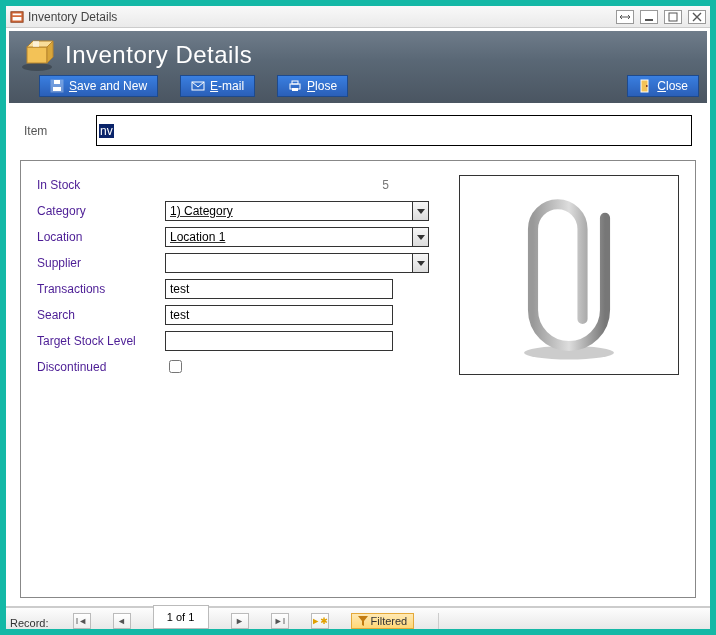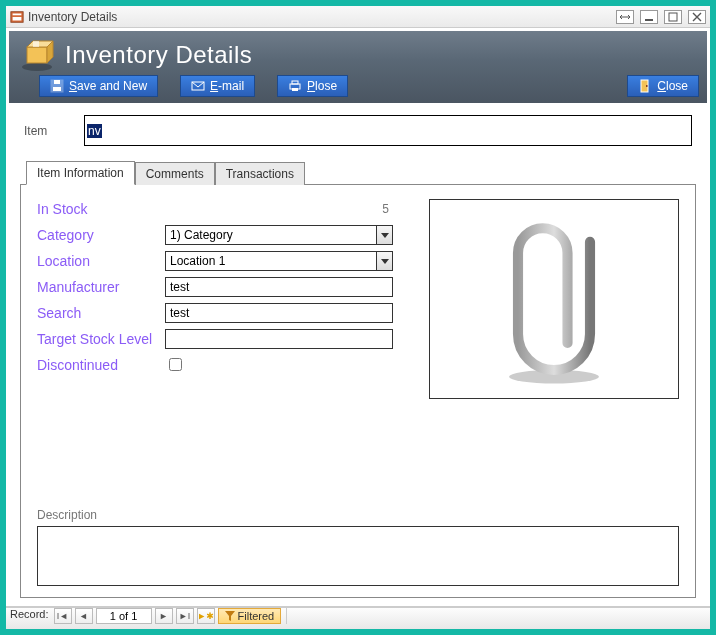--- a/index.html
+++ b/index.html
@@ -12,52 +12,52 @@
   .body { flex:1; background:#fff; display:flex; flex-direction:column; border-bottom:1px solid #ccc; }
   .header-band { margin:3px 3px 0 3px; padding:6px 10px 30px 10px; background:linear-gradient(#6f7c8a 0%,#5a6876 40%,#4a5561 100%); position:relative; }
   .header-title { display:flex; align-items:center; gap:10px; }
   .header-title .logo { width:36px; height:36px; }
   .header-title h1 { margin:0; font-size:24px; font-weight:400; color:#fff; letter-spacing:0.5px; font-family:"Segoe UI Light","Segoe UI",sans-serif; }
   .toolbar { position:absolute; left:0; right:8px; bottom:6px; display:flex; gap:22px;margin-left:30px; }
   .tbtn { background:linear-gradient(#3a7fe0,#2a5fb8); border:1px solid #1e4a8c; color:#fff; font-size:12px; padding:3px 10px; display:inline-flex; align-items:center; gap:5px; cursor:pointer; }
   .tbtn .u { text-decoration:underline; }
   .tbtn .ico { display:inline-flex; width:14px; height:14px; align-items:center; justify-content:center; }
   .toolbar .spacer { flex:1; }
-  .item-row { display:flex; align-items:center; gap:20px; padding:12px 18px 6px 18px; }
+  .item-row { display:flex; align-items:center; gap:32px; padding:12px 18px 6px 18px; }
   .item-row label { width:40px; color:#555; }
   .item-input-wrap { flex:1; border:1px solid #000; background:#fff; height:31px; display:flex; align-items:center; padding:0 2px; }
   .item-input-wrap input { border:none; outline:none; font-size:12px; width:100%; background:#fff; }
   .item-sel { background:#0a246a; color:#fff; padding:0 1px; display:inline-block; }
   .tabs-area { margin:8px 14px 8px 14px; flex:1; display:flex; flex-direction:column; }
   .tabstrip { display:flex; align-items:flex-end; padding-left:6px; position:relative; z-index:2; }
   .tab { border:1px solid #888; border-bottom:none; padding:4px 10px; font-size:12px; background:#f2f2f2; color:#333; margin-right:0; cursor:pointer; position:relative; top:1px; }
   .tab.active { background:#fff; font-weight:400; border-bottom:1px solid #fff; }
   .tab.inactive { background:#eaeaea; }
   .tab + .tab { border-left:1px solid #888; }
   .tabpanel { border:1px solid #888; background:#fff; flex:1; padding:14px 16px 8px 16px; display:flex; flex-direction:column; }
   .form-grid { display:flex; gap:30px; }
   .fields { flex:1; }
   .frow { display:flex; align-items:center; margin-bottom:6px; }
-  .frow .flabel { width:128px; color:#8b5cf6; font-size:14px; }
+  .frow .flabel { width:128px; color:#4c1d95; font-size:12px; }
   .txt { border:1px solid #333; height:20px; background:#fff; font-size:12px; padding:0 4px; width:212px; }
   .txt.ro { border:none; background:transparent; text-align:right; color:#777; }
-  .combo-wrap { display:flex; width:228px; }
+  .combo-wrap { display:flex; width:264px;text-decoration:underline; }
   .combo-wrap .txt { flex:1; width:auto; border-right:1px solid #333; }
   .combo-btn { width:16px; height:20px; border:1px solid #333; border-left:none; background:linear-gradient(#f6f6f6,#ddd); display:flex; align-items:center; justify-content:center; cursor:pointer; }
   .combo-btn svg { width:8px; height:8px; }
   .chk { width:13px; height:13px; }
   .image-box { width:250px; height:200px; border:1px solid #333; background:#fff; display:flex; align-items:center; justify-content:center; }
   .image-box svg { width:120px; height:180px; }
   .desc-block { margin-top:auto; padding-top:30px; }
   .desc-block .dlabel { color:#777; margin-bottom:4px; }
   .desc-area { width:100%; height:60px; border:1px solid #333; background:#fff; resize:none; font-family:inherit; font-size:12px; padding:3px; }
-  .statusbar { height:22px; background:linear-gradient(#fdfdfd,#e8e8e8); border-top:1px solid #ccc; display:flex; align-items:flex-start; font-size:11px; color:#333; padding:0 4px; gap:3px; }
+  .statusbar { height:22px; background:linear-gradient(#fdfdfd,#e8e8e8); border-top:1px solid #ccc; display:flex; align-items:flex-end; font-size:11px; color:#333; padding:0 4px; gap:22px; }
   .statusbar .lbl { margin-right:2px; }
   .navbtn { width:18px; height:16px; border:1px solid #bbb; background:linear-gradient(#fff,#eee); display:inline-flex; align-items:center; justify-content:center; cursor:pointer; font-size:9px; color:#555; }
-  .recbox { border:1px solid #bbb; background:#fff; width:56px; height:16px; text-align:center; font-size:11px; padding:0 2px; }
+  .recbox { border:1px solid #bbb; background:#fff; width:56px; height:24px; text-align:center; font-size:11px; padding:0 2px; }
   .filter-chip { border:1px solid #e4a93a; background:linear-gradient(#ffe9b5,#ffd776); padding:1px 6px; display:inline-flex; align-items:center; gap:3px; height:16px; cursor:pointer; }
   .filter-chip svg { width:10px; height:10px; }
   .searchbox { border:1px solid #bbb; background:#fff; height:16px; width:120px; font-size:11px; padding:0 3px; color:#888; }
   .sep { width:1px; height:16px; background:#ccc; margin:0 2px; }
 </style>
 </head>
 <body>
 
 <div class="window">
 
@@ -154,25 +154,20 @@
 
     <div class="item-row">
       <label>Item</label>
       <div class="item-input-wrap">
         <span class="item-sel">nv</span>
         <input type="text" value="" style="">
       </div>
     </div>
 
     <div class="tabs-area">
-      <div class="tabstrip">
-        <div class="tab active">Item Information</div>
-        <div class="tab inactive">Comments</div>
-        <div class="tab inactive">Transactions</div>
-      </div>
       <div class="tabpanel">
         <div class="form-grid">
           <div class="fields">
             <div class="frow">
               <div class="flabel">In Stock</div>
               <input class="txt ro" style="width: 228px;" readonly="" value="5">
             </div>
             <div class="frow">
               <div class="flabel">Category</div>
               <div class="combo-wrap">
@@ -189,21 +184,32 @@
               <div class="combo-wrap">
                 <input class="txt" value="Location 1" style="">
                 <div class="combo-btn">
                     <svg viewBox="0 0 8 8">
                       <polygon points="0,2 8,2 4,7" fill="#333"></polygon>
                     </svg>
                   </div>
               </div>
             </div>
             <div class="frow">
-              <div class="flabel">Manufacturer</div>
+              <div class="flabel">Supplier</div>
+              <div class="combo-wrap">
+                <input class="txt" value="" style="">
+                <div class="combo-btn">
+                    <svg viewBox="0 0 8 8">
+                      <polygon points="0,2 8,2 4,7" fill="#333"></polygon>
+                    </svg>
+                  </div>
+              </div>
+            </div>
+            <div class="frow">
+              <div class="flabel">Transactions</div>
               <input class="txt" style="width: 228px;" value="test">
             </div>
             <div class="frow">
               <div class="flabel">Search</div>
               <input class="txt" style="width: 228px;" value="test">
             </div>
             <div class="frow">
               <div class="flabel">Target Stock Level</div>
               <input class="txt" style="width: 228px;" value="">
             </div>
@@ -222,24 +228,20 @@
                       <stop offset="1" stop-color="#777"></stop>
                   </linearGradient>
                 </defs>
                 <ellipse cx="50" cy="150" rx="40" ry="6" fill="rgba(0,0,0,0.2)"></ellipse>
                 <path d="M 62 120 L 62 40 A 22 22 0 0 0 18 40 L 18 112 A 32 32 0 0 0 82 112 L 82 30" fill="none" stroke="url(#clipg)" stroke-width="9" stroke-linecap="round"></path>
               </svg>
             </span>
           </div>
         </div>
 
-        <div class="desc-block">
-          <div class="dlabel">Description</div>
-          <textarea class="desc-area" style=""></textarea>
-        </div>
       </div>
     </div>
   </div>
 
   <div class="statusbar">
     <span class="lbl">Record:</span>
     <span class="navbtn">I◄</span>
     <span class="navbtn">◄</span>
     <input class="recbox" readonly="" value="1 of 1" style="">
     <span class="navbtn">►</span>

